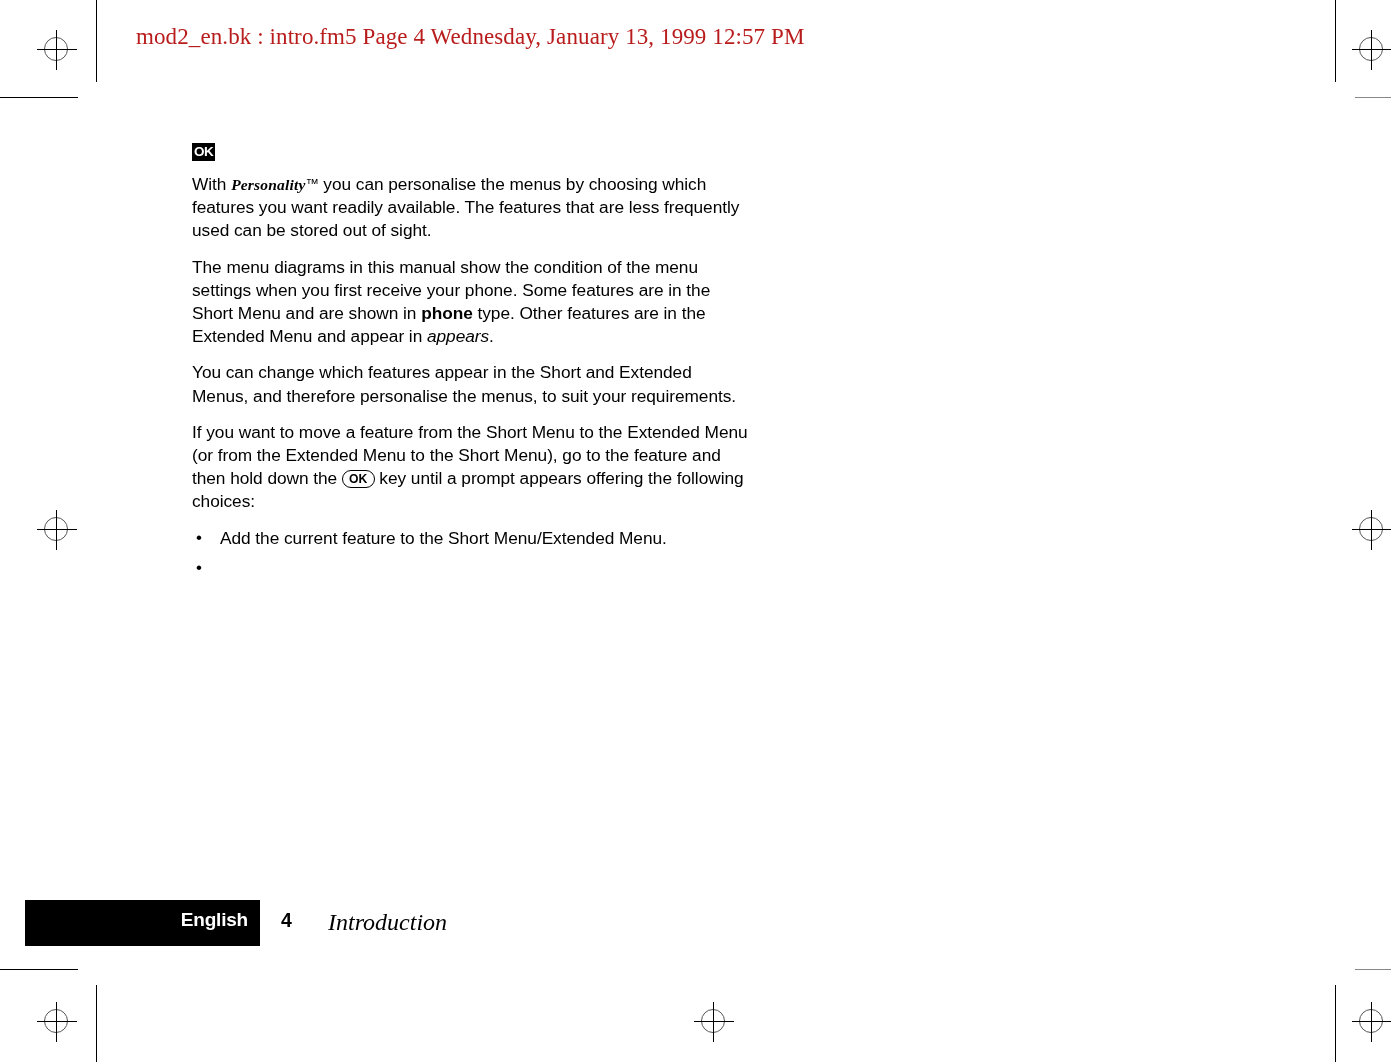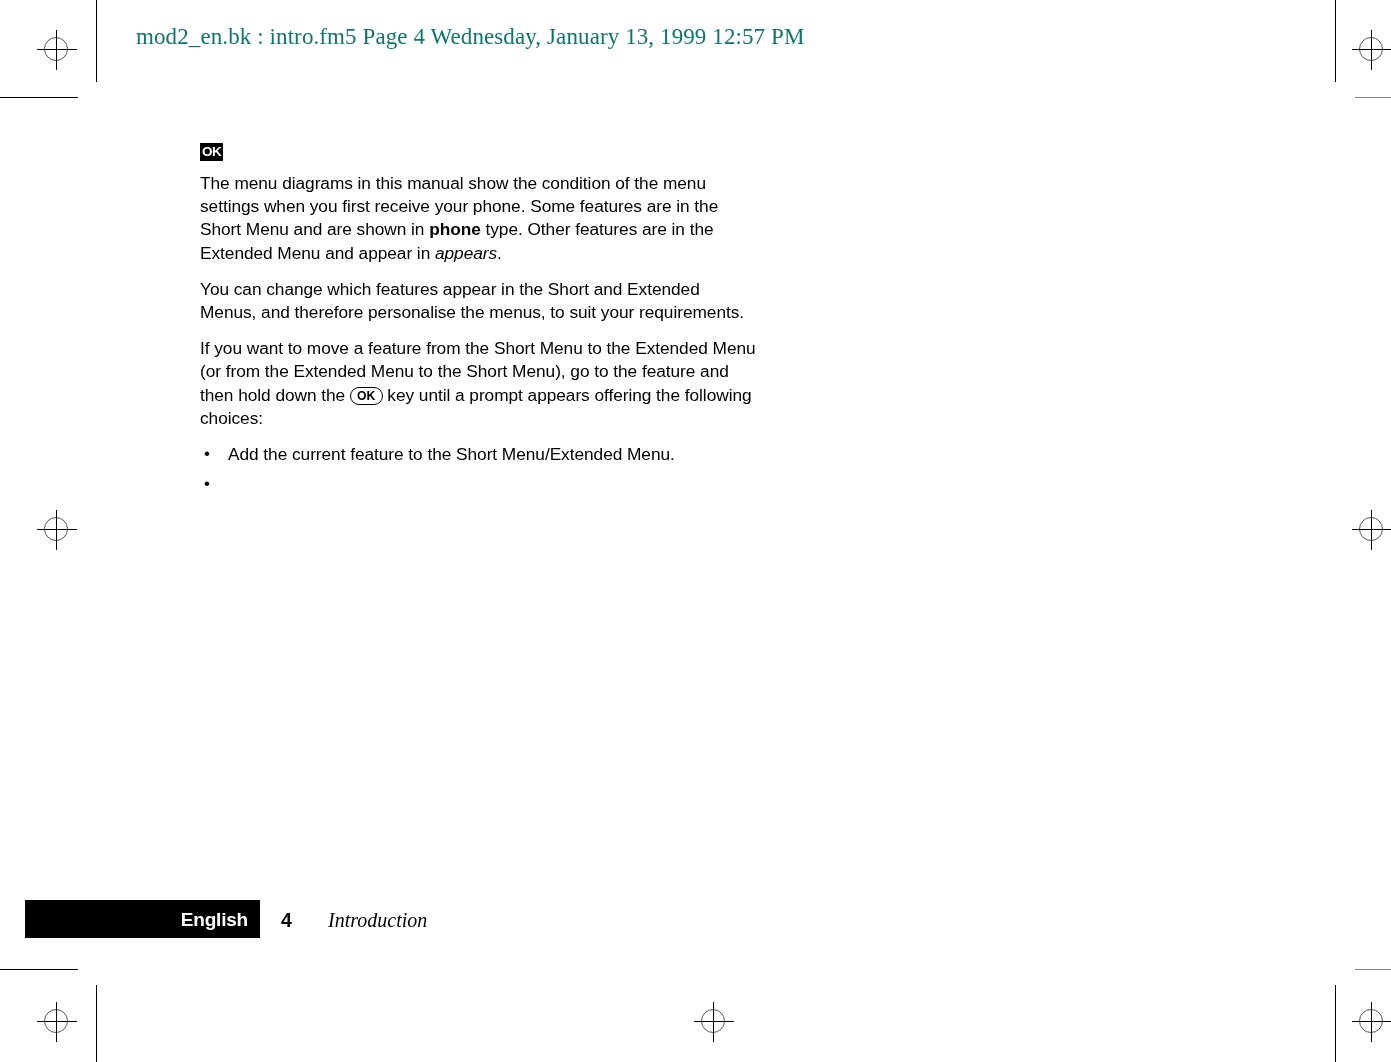--- a/index.html
+++ b/index.html
@@ -63,27 +63,27 @@
 
   
   .file-header {
     position: absolute;
     left: 136px;
     top: 24px;
     font-family: "Liberation Serif", serif;
     font-size: 23px;
     letter-spacing: 0.1px;
     white-space: nowrap;
-    color: #0f766e;
+    color: #b91c1c;
   }
 
   
   .content {
     position: absolute;
-    left: 200px;
+    left: 192px;
     top: 143px;
     width: 560px;
   }
 
   h1.section-title {
     margin: 0 0 11px 0;
     font-size: 23.5px;
     font-weight: bold;
     font-style: italic;
     letter-spacing: -0.3px;
@@ -175,21 +175,21 @@
     left: 25px;
     top: 900px;
     width: 560px;
     height: 40px;
   }
   .lang-bar {
     position: absolute;
     left: 0;
     top: 0;
     width: 235px;
-    height: 38px;
+    height: 46px;
     background: #000000;
   }
   .lang-label {
     position: absolute;
     right: 12px;
     top: 9px;
     color: #ffffff;
     font-size: 19px;
     font-weight: bold;
     letter-spacing: -0.2px;
@@ -200,21 +200,21 @@
     top: 9px;
     font-size: 19.5px;
     font-weight: bold;
   }
   .section-name {
     position: absolute;
     left: 303px;
     top: 9px;
     font-family: "Liberation Serif", serif;
     font-style: italic;
-    font-size: 20px;
+    font-size: 24px;
   }
 </style>
 </head>
 <body>
 
 <div class="reg-mark" style="left:35px; top:28px;">
   <div class="circ"></div>
   <div class="vbar"></div>
   <div class="hbar"></div>
 </div>
@@ -259,20 +259,23 @@
 <div class="crop-line-h grey" style="left:1355px; top:969px; width:36px;"></div>
 
 <div class="file-header">mod2_en.bk : intro.fm5  Page 4  Wednesday, January 13, 1999  12:57 PM</div>
 
 <div class="content">
 
   <h1 class="section-title">
     <span class="ok-badge">OK</span>
   </h1>
 
+  <p class="body-para">
+    <span>With </span><span class="personality">Personality</span><span class="tm">™</span><span> you can personalise the menus by choosing which features you want readily available. The features that are less frequently used can be stored out of sight.</span>
+  </p>
 
   <p class="body-para">
     <span>The menu diagrams in this manual show the condition of the menu settings when you first receive your phone. Some features are in the Short Menu and are shown in </span><span class="b">phone</span><span> type. Other features are in the Extended Menu and appear in </span><span class="i">appears</span><span>.</span>
   </p>
 
   <p class="body-para">You can change which features appear in the Short and Extended Menus, and therefore personalise the menus, to suit your requirements.</p>
 
   <p class="body-para">
     <span>If you want to move a feature from the Short Menu to the Extended Menu (or from the Extended Menu to the Short Menu), go to the feature and then hold down the </span><span class="ok-key">OK</span><span> key until a prompt appears offering the following choices:</span>
   </p>

